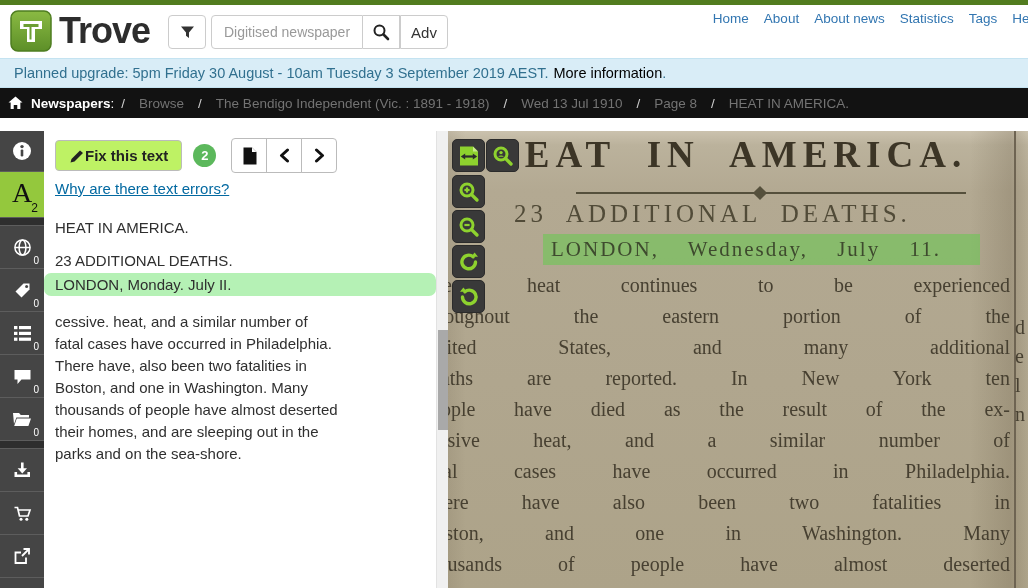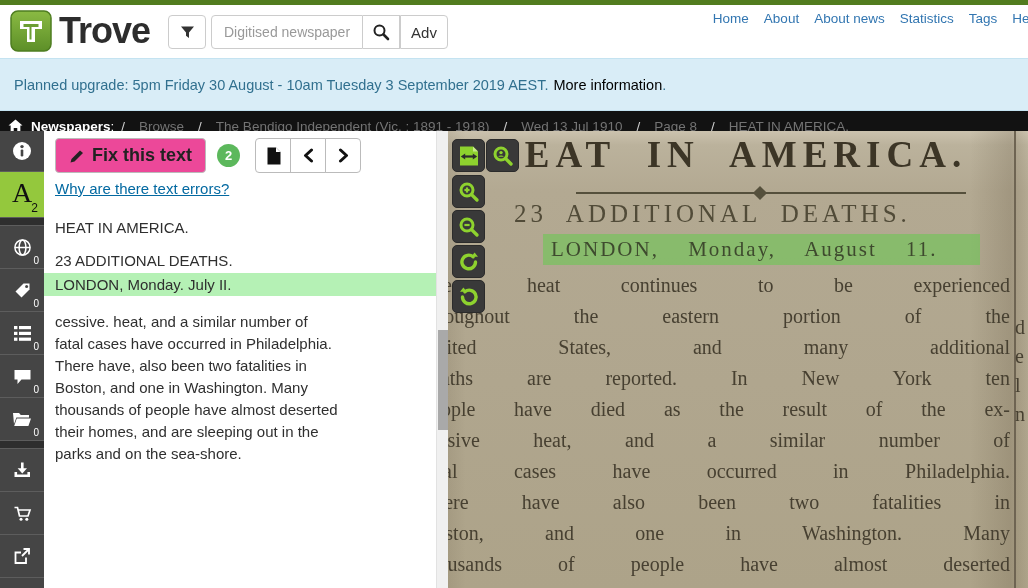--- a/index.html
+++ b/index.html
@@ -21,21 +21,21 @@
   .search-group { display:flex; margin-left:5px; }
   .search-input { width:152px; border:1px solid #ccc; border-radius:4px 0 0 4px; padding:0 12px; font-size:14px; color:#333; outline:none; }
   .search-input::placeholder { color:#999; }
   .search-btn { width:37px; background:#fff; border:1px solid #ccc; border-left:none; display:flex; align-items:center; justify-content:center; cursor:pointer; }
   .adv-btn { width:48px; background:#fff; border:1px solid #ccc; border-left:1px solid #ccc; border-radius:0 4px 4px 0; font-size:15px; color:#333; cursor:pointer; }
 
   .top-nav { position:absolute; right:-12px; top:6px; display:flex; gap:15px; font-size:13.5px; }
   .top-nav a { color:#3276b1; text-decoration:none; cursor:pointer; white-space:nowrap; }
 
   
-  .notice-bar { height:53px; background:#d9edf7; border-top:1px solid #c4e3f1; border-bottom:1px solid #c4e3f1; color:#31708f; font-size:14.5px; display:flex; align-items:center; padding-left:14px; }
+  .notice-bar { height:30px; background:#d9edf7; border-top:1px solid #c4e3f1; border-bottom:1px solid #c4e3f1; color:#31708f; font-size:14.5px; display:flex; align-items:center; padding-left:14px; }
   .notice-bar a { color:#000000; cursor:pointer; margin-left:5px; }
 
   
   .breadcrumb-bar { height:30px; background:#121212; color:#fff; font-size:13.5px; display:flex; align-items:center; padding-left:8px; white-space:nowrap; }
   .breadcrumb-bar .crumb { margin:0 7px; color:#737373; text-decoration:none; cursor:pointer; }
   .breadcrumb-bar .sep { color:#cfcfcf; }
   .bc-home { display:flex; align-items:center; margin-right:4px; cursor:pointer; }
   .bc-section { font-weight:bold; margin-left:4px; cursor:pointer; }
 
   
@@ -50,30 +50,30 @@
   .sb-active { height:46px; background:#94c83d; }
   .sb-letter { font-family:"Liberation Serif", serif; font-size:28px; color:#101010; line-height:1; margin-top:-4px; }
   .sb-letter-count { position:absolute; right:6px; bottom:2px; font-size:12px; color:#101010; }
   .sb-gap { height:8px; background:#2e2e2e; border-bottom:1px solid #5d5d5d; }
   .sb-std { height:43px; }
   .sb-fill { flex:1; }
 
   
   .text-panel { width:392px; background:#fff; position:relative; flex:0 0 392px; color:#2f2f2f; }
   .toolbar { display:flex; align-items:center; margin:7px 0 0 11px; }
-  .fix-btn { display:flex; align-items:center; gap:7px; border:1px solid #bbb; border-radius:4px; background:#ec4899; padding:6px 13px; font-size:18px; font-weight:bold; color:#222; cursor:pointer; }
+  .fix-btn { display:flex; align-items:center; border:1px solid #bbb; border-radius:4px; background:#bef264; padding:6px 13px; font-size:15px; font-weight:bold; color:#222; cursor:pointer; }
   .badge { width:23px; height:23px; border-radius:50%; background:#5cb85c; color:#fff; font-size:13px; font-weight:bold; display:flex; align-items:center; justify-content:center; margin-left:11px; }
   .btn-group { display:flex; margin-left:15px; }
   .btn-group button { width:36px; height:35px; background:#fff; border:1px solid #bbb; display:flex; align-items:center; justify-content:center; cursor:pointer; margin-left:-1px; }
   .btn-group button:first-child { border-radius:4px 0 0 4px; margin-left:0; }
   .btn-group button:last-child { border-radius:0 4px 4px 0; }
   .errors-link { display:inline-block; margin:7px 0 0 11px; color:#0369a1; text-decoration:underline; font-size:15px; cursor:pointer; }
   .art-title { margin:21px 0 0 11px; font-size:15px; }
   .art-sub { margin:16px 0 0 11px; font-size:15px; }
-  .art-dateline { margin-top:4px; background:#b5f1b5; padding:3px 0 3px 11px; font-size:15px; }
+  .art-dateline { margin-top:4px; background:#b5f1b5; padding:3px 0 3px 11px; font-size:15px;border-radius:7px; }
   .art-para { margin:15px 0 0 11px; font-size:15px; line-height:22px; white-space:pre-line; }
 
   
   .v-scrollbar { width:12px; background:#f0f0f0; border-left:1px solid #e2e2e2; position:relative; flex:0 0 12px; cursor:pointer; }
   .v-thumb { position:absolute; left:1px; width:10px; top:199px; height:100px; background:#a9a9a9; cursor:pointer; }
 
   
   .image-panel { position:relative; flex:1; overflow:hidden; cursor:grab;
     background:
       linear-gradient(90deg, rgba(80,68,48,0.10) 0, rgba(0,0,0,0) 3%),
@@ -303,21 +303,21 @@
 
     <section class="image-panel">
       <div class="scan">
         <div class="scan-headline">HEAT IN AMERICA.</div>
         <div class="hl-divider">
           <div class="line"></div>
             <div class="diamond"></div>
         </div>
         <div class="scan-subhead">23 ADDITIONAL DEATHS.</div>
         <div class="scan-dateline">
-          <span>LONDON, Monday, August 11.</span>
+          <span>LONDON, Wednesday, July 11.</span>
         </div>
         <div class="scan-body">Great heat continues to be experienced
 throughout the eastern portion of the
 United States, and many additional
 deaths are reported. In New York ten
 people have died as the result of the ex-
 cessive heat, and a similar number of
 fatal cases have occurred in Philadelphia.
 There have also been two fatalities in
 Boston, and one in Washington. Many

